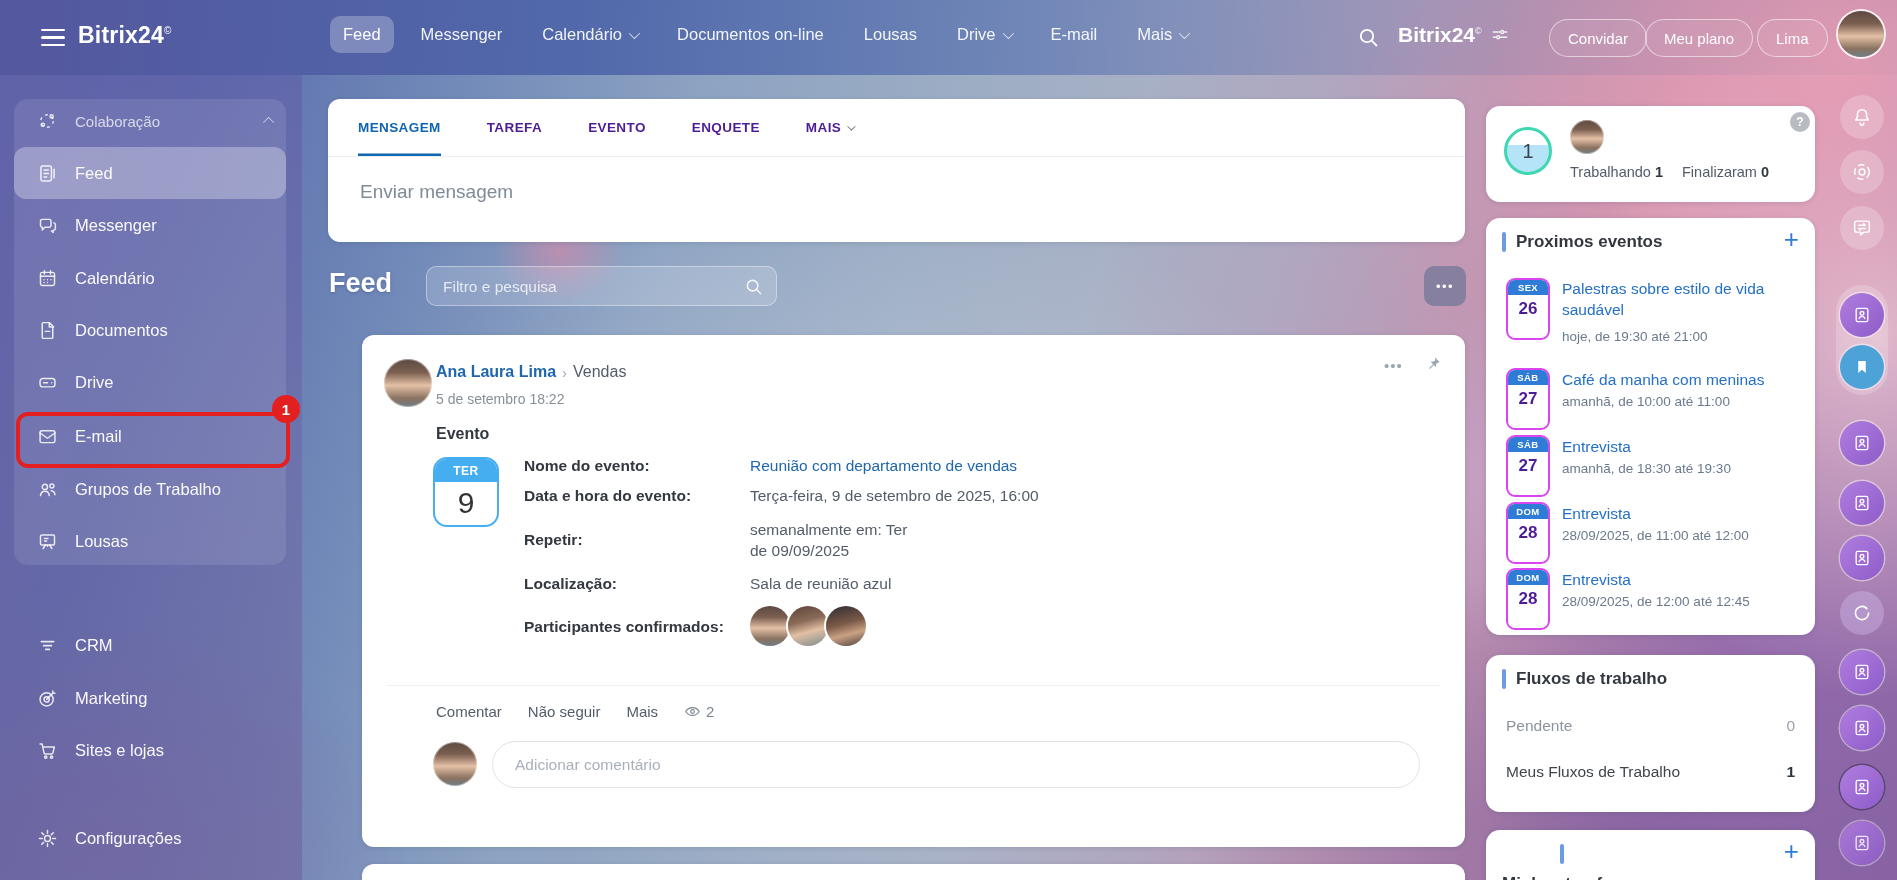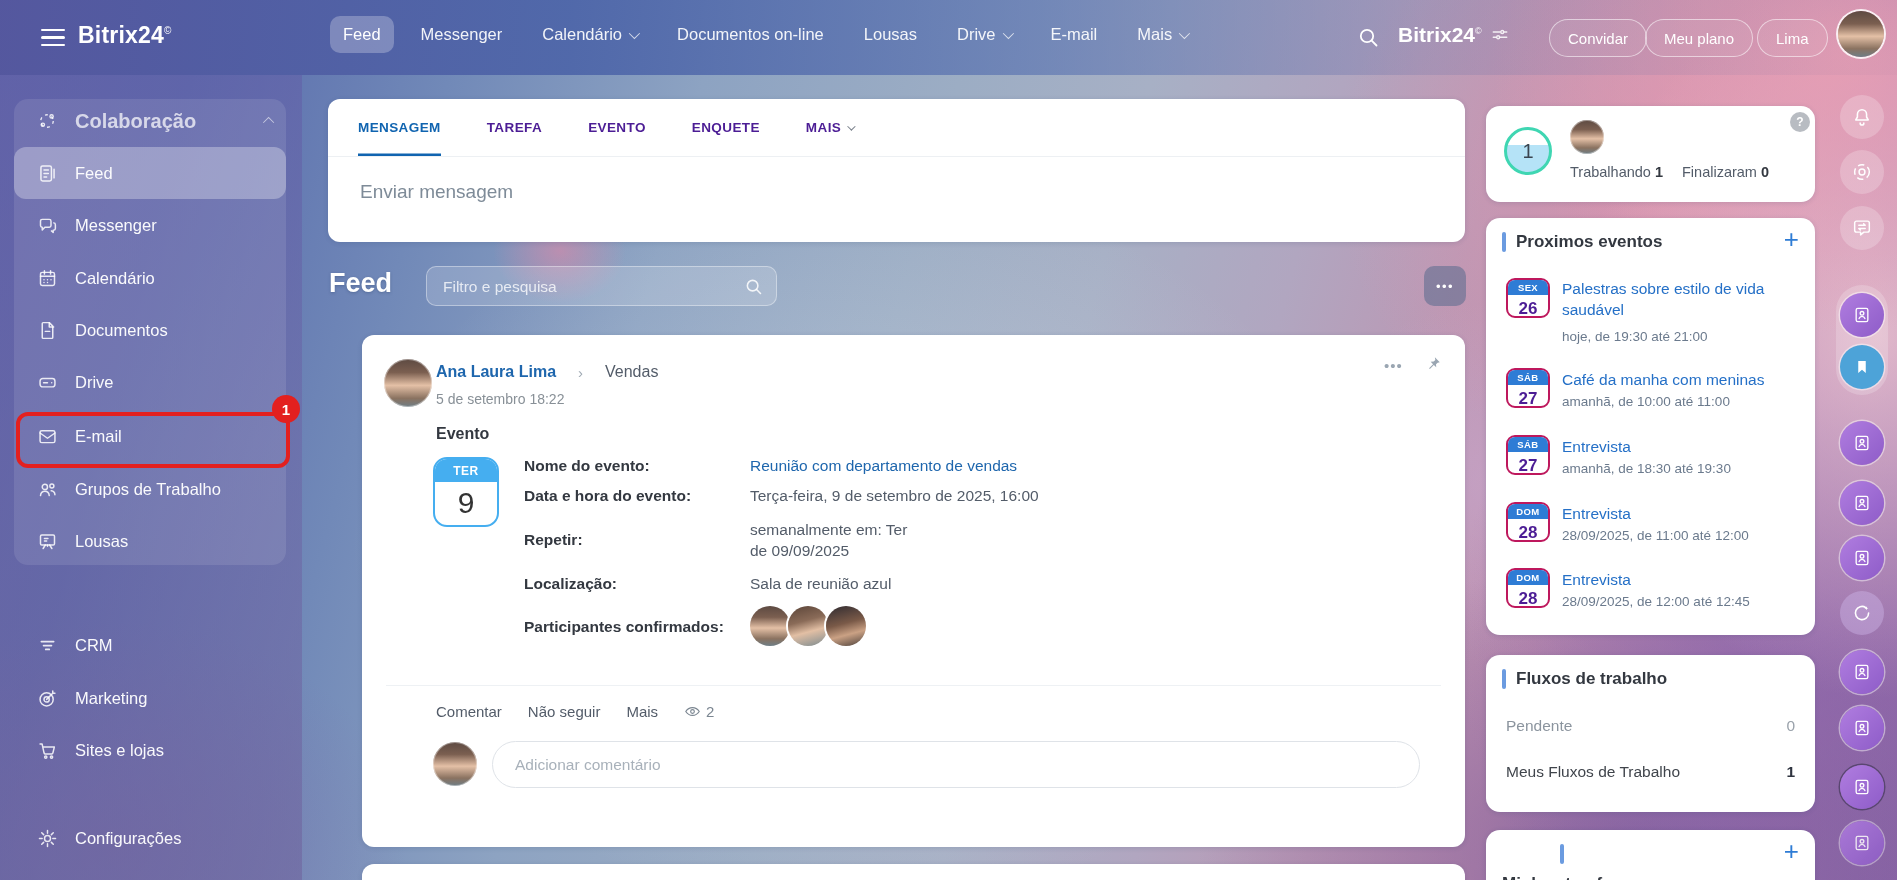--- a/index.html
+++ b/index.html
@@ -36,21 +36,21 @@
   .avatar{border-radius:50%;background:linear-gradient(180deg,#5d4a42 0%,#7b5f50 28%,#e4c0a6 55%,#8a7260 82%,#6e7e86 100%);box-shadow:inset 0 0 0 1px rgba(255,255,255,.4);}
   .avatar.p2{background:linear-gradient(165deg,#5a4438 0%,#8a6b58 38%,#e2bfa4 62%,#7a8a8f 100%);}
   .avatar.p3{background:linear-gradient(165deg,#2e2a30 0%,#7a5a48 44%,#caa184 68%,#4a3f3a 100%);}
   
   .sidebar{position:absolute;left:0;top:75px;width:302px;height:805px;
     background:linear-gradient(180deg, rgba(98,96,168,.62) 0%, rgba(108,98,164,.5) 45%, rgba(112,100,158,.6) 100%);}
   .side-group{position:absolute;left:14px;top:24px;width:272px;height:466px;border-radius:14px;background:rgba(255,255,255,.1);}
   .side-item{position:absolute;left:14px;width:272px;height:52px;display:flex;align-items:center;gap:17px;padding-left:22px;box-sizing:border-box;color:rgba(255,255,255,.96);font-size:16.5px;cursor:pointer;border-radius:12px;}
   .side-item.active{background:rgba(255,255,255,.3);}
   .side-item .ic{width:22px;height:22px;display:flex;align-items:center;justify-content:center;color:rgba(255,255,255,.85);}
-  .side-head{color:rgba(255,255,255,.72);font-size:20px;font-weight:bold;}
+  .side-head{color:rgba(255,255,255,.72);font-size:15px;}
   .ann-box{position:absolute;left:16px;top:337px;width:266px;height:48px;border:4px solid #e3201f;border-radius:12px;pointer-events:none;}
   .ann-badge{position:absolute;left:272px;top:320px;width:28px;height:28px;border-radius:50%;background:#e3201f;color:#fff;font-size:15px;font-weight:bold;display:flex;align-items:center;justify-content:center;}
   
   .card{position:absolute;background:#fff;border-radius:12px;box-shadow:0 1px 5px rgba(40,60,100,.16);}
   
   .ctabs{display:flex;align-items:center;gap:46px;height:57px;padding:0 30px;border-bottom:1px solid #edf0f3;}
   .ctab{height:100%;display:flex;align-items:center;gap:6px;font-size:13.5px;font-weight:bold;letter-spacing:.4px;color:#4c1d95;cursor:pointer;}
   .ctab.active{color:#1064b0;box-shadow:inset 0 -2.5px 0 #1064b0;}
   .ctab .caret{border-color:#535c69;width:5px;height:5px;}
   input{font-family:inherit;outline:none;}
@@ -73,21 +73,21 @@
   .cal-big .day{height:42px;display:flex;align-items:center;justify-content:center;font-size:30px;color:#333;}
   .foot-links{position:absolute;left:74px;top:368px;display:flex;gap:26px;align-items:flex-end;font-size:15px;color:#535c69;}
   .foot-links span{cursor:pointer;}
   .views{display:flex;align-items:center;gap:5px;color:#7b8691;cursor:default;}
   .cmt-input{position:absolute;left:130px;top:406px;width:928px;height:47px;border:1px solid #dfe3e8;border-radius:25px;box-sizing:border-box;background:#fff;font-size:15.5px;color:#333;padding:0 22px;}
   .cmt-input::placeholder{color:#a8b1ba;}
   
   .wtitle{display:flex;align-items:center;gap:10px;font-size:17px;font-weight:bold;color:#333840;}
   .wbar{width:4px;height:20px;border-radius:2px;background:#6b9be0;}
   .wplus{position:absolute;right:16px;top:8px;color:#2e7cd5;font-size:26px;font-weight:300;cursor:pointer;line-height:1;}
-  .cal-mini{position:absolute;left:20px;width:44px;height:40px;border:2px solid #be185d;border-radius:9px;overflow:hidden;background:#fff;box-sizing:border-box;}
+  .cal-mini{position:absolute;left:20px;width:44px;height:62px;border:2px solid #d946ef;border-radius:9px;overflow:hidden;background:#fff;box-sizing:border-box;}
   .cal-mini .dow{height:15px;background:#2e7cd5;color:#fff;font-size:9.5px;font-weight:bold;display:flex;align-items:center;justify-content:center;letter-spacing:.4px;}
   .cal-mini .day{height:27px;display:flex;align-items:center;justify-content:center;font-size:17px;font-weight:bold;color:#4c1d95;}
   .ev-title{position:absolute;left:76px;width:238px;color:#2570c7;font-size:15.5px;line-height:21px;cursor:pointer;}
   .ev-time{position:absolute;left:76px;color:#6b7a8d;font-size:13.5px;}
   .wf-row{position:absolute;left:20px;width:289px;display:flex;justify-content:space-between;font-size:15.5px;}
   
   .dock-c{position:absolute;left:1840px;width:44px;height:44px;border-radius:50%;display:flex;align-items:center;justify-content:center;color:#fff;cursor:pointer;}
   .dock-glass{background:rgba(255,255,255,.22);}
   .dock-av{background:linear-gradient(135deg,#b07de0,#8e5cc8);box-shadow:0 0 0 1.5px rgba(255,255,255,.45);}
   .help-btn{position:absolute;left:304px;top:6px;width:20px;height:20px;border-radius:50%;background:rgba(160,166,173,.75);color:#fff;font-size:12px;font-weight:bold;display:flex;align-items:center;justify-content:center;cursor:pointer;}
@@ -330,21 +330,21 @@
           <path d="M15.5 15.5L20 20"></path>
         </svg>
       </span>
   </div>
   <div class="dots-btn">
       <span>•••</span>
     </div>
 
   <div class="card" style="left:362px;top:335px;width:1103px;height:512px;">
     <div class="avatar abs" style="left:22px;top:24px;width:48px;height:48px;"></div>
-    <div class="abs" style="left:74px;top:28px;display:flex;align-items:center;gap:22px;">
+    <div class="abs" style="left:74px;top:28px;display:flex;align-items:center;gap:6px;">
       <span class="plink">Ana Laura Lima</span>
       <span style="color:#a0aab4;font-size:15px;">›</span>
       <span class="pgray">Vendas</span>
     </div>
     <div class="abs" style="left:74px;top:56px;color:#889097;font-size:14px;">5 de setembro 18:22</div>
     <div class="abs" style="left:1022px;top:22px;color:#9aa6b2;font-size:15px;letter-spacing:1px;cursor:pointer;">•••</div>
     <div class="abs" style="left:1062px;top:20px;color:#9aa6b2;cursor:pointer;">
       <svg width="18" height="18" viewBox="0 0 24 24" fill="currentColor">
           <path d="M14.5 3l6.5 6.5-2.8.7-2.2 2.2.3 4-3.2-3.2-5.3 5.3-1-1 5.3-5.3-3.2-3.2 4-.3 2.2-2.2z"></path>
         </svg>

